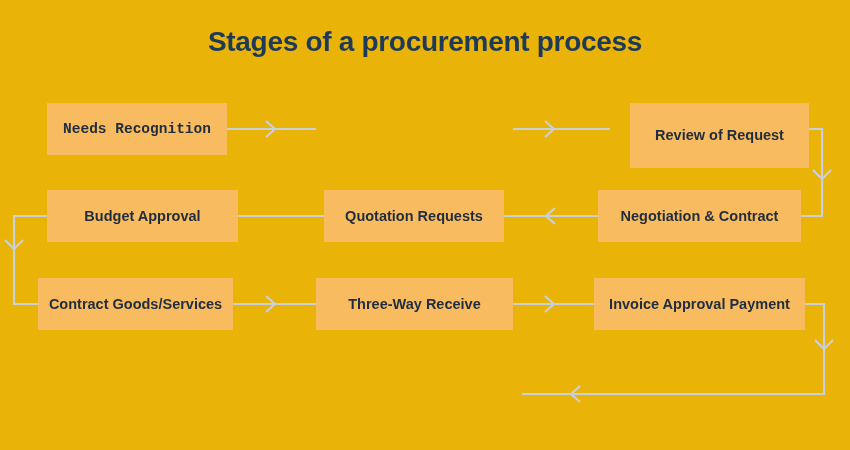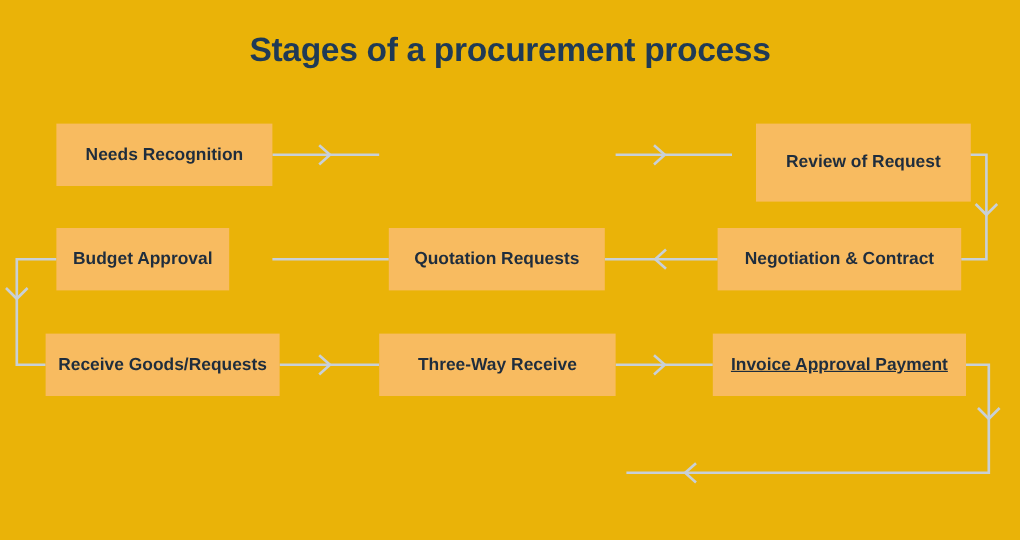--- a/index.html
+++ b/index.html
@@ -66,21 +66,21 @@
     white-space: nowrap;
     line-height: 1;
   }
 
   
   #node-needs-recognition      { left: 47px;  top: 103px; width: 180px; height: 52px; }
   #node-purchase-requisition   { left: 316px; top: 103px; width: 197px; height: 52px; }
   #node-review-of-request      { left: 630px; top: 103px; width: 179px; height: 65px; }
 
   
-  #node-budget-approval        { left: 47px;  top: 190px; width: 144px; height: 52px; }
+  #node-budget-approval        { left: 47px;  top: 190px; width: 191px; height: 52px; }
   #node-quotation-requests     { left: 324px; top: 190px; width: 180px; height: 52px; }
   #node-negotiation-contract   { left: 598px; top: 190px; width: 203px; height: 52px; }
 
   
   #node-receive-goods-services { left: 38px;  top: 278px; width: 195px; height: 52px; }
   #node-three-way-matching     { left: 316px; top: 278px; width: 197px; height: 52px; }
   #node-invoice-approval       { left: 594px; top: 278px; width: 211px; height: 52px; }
 
   
   #node-record-keeping         { left: 313px; top: 368px; width: 209px; height: 52px; }
@@ -137,46 +137,46 @@
       <g>
         <path d="M 805 304 L 824 304 L 824 394 L 522 394"></path>
         <path d="M 815 340 L 824 349 L 833 340"></path>
         <path d="M 580 386 L 571 394 L 580 402"></path>
       </g>
 
     </g>
   </svg>
 
   <div class="node" id="node-needs-recognition" style="background: rgb(248, 187, 96);">
-    <span class="node-label" style="color: rgb(31, 45, 61);">Needs Recognition</span>
+    <span class="node-label" style="color: rgb(31, 45, 61); font-family: Liberation Mono, monospace;">Needs Recognition</span>
   </div>
 
 
   <div class="node" id="node-review-of-request" style="background: rgb(248, 187, 96);">
     <span class="node-label" style="color: rgb(31, 45, 61);">Review of Request</span>
   </div>
 
   <div class="node" id="node-negotiation-contract" style="background: rgb(248, 187, 96);">
     <span class="node-label" style="color: rgb(31, 45, 61);">Negotiation &amp; Contract</span>
   </div>
 
   <div class="node" id="node-quotation-requests" style="background: rgb(248, 187, 96);">
     <span class="node-label" style="color: rgb(31, 45, 61);">Quotation Requests</span>
   </div>
 
   <div class="node" id="node-budget-approval" style="background: rgb(248, 187, 96);">
     <span class="node-label" style="color: rgb(31, 45, 61);">Budget Approval</span>
   </div>
 
   <div class="node" id="node-receive-goods-services" style="background: rgb(248, 187, 96);">
-    <span class="node-label" style="color: rgb(31, 45, 61);">Receive Goods/Requests</span>
+    <span class="node-label" style="color: rgb(31, 45, 61);">Contract Goods/Services</span>
   </div>
 
   <div class="node" id="node-three-way-matching" style="background: rgb(248, 187, 96);">
     <span class="node-label" style="color: rgb(31, 45, 61);">Three-Way Receive</span>
   </div>
 
   <div class="node" id="node-invoice-approval" style="background: rgb(248, 187, 96);">
-    <span class="node-label" style="color: rgb(31, 45, 61); text-decoration: underline;">Invoice Approval Payment</span>
+    <span class="node-label" style="color: rgb(31, 45, 61);">Invoice Approval Payment</span>
   </div>
 
 
 </div>
 
 </body></html>

